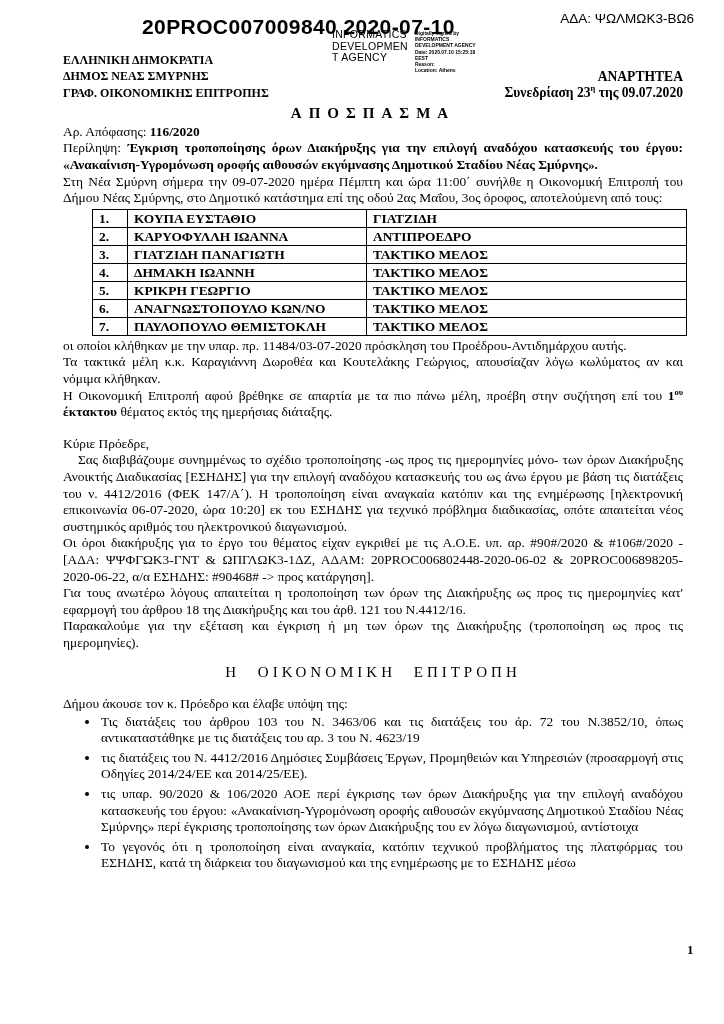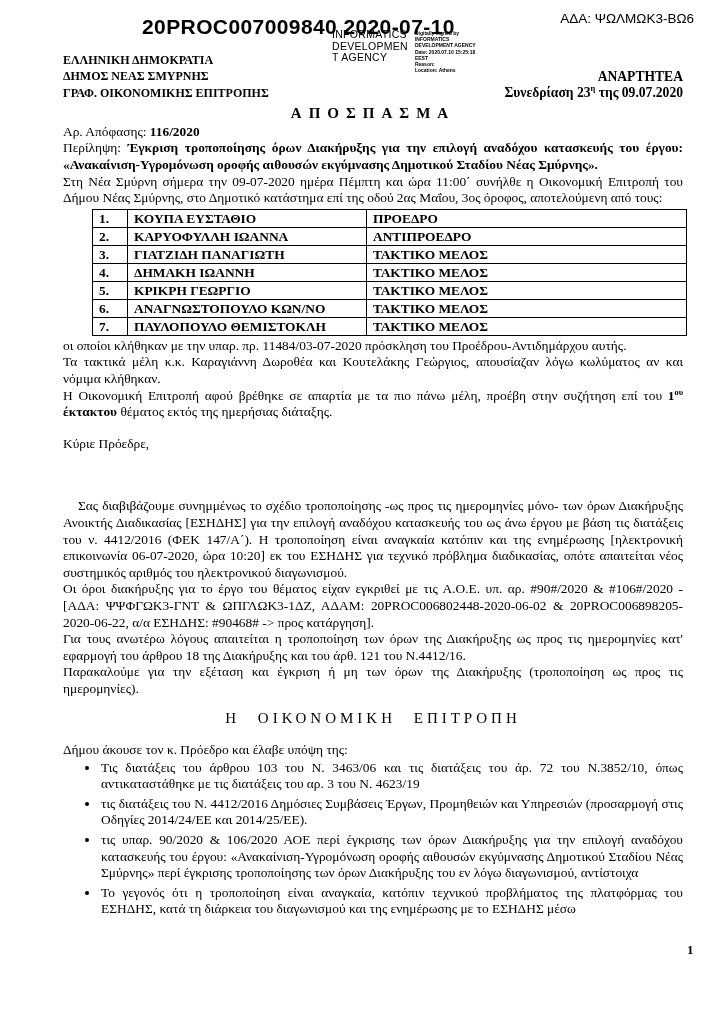--- a/index.html
+++ b/index.html
@@ -35,21 +35,21 @@
   .content{position:absolute;left:63px;right:41px;top:0;bottom:0;font-size:13.4px;line-height:16.6px;}
   .org{margin-top:52px;font-weight:bold;font-size:12px;line-height:16.4px;}
   .anart{position:absolute;top:69px;right:0;text-align:right;font-weight:bold;font-size:13.6px;line-height:16.4px;}
   .doc-title{
     text-align:center;font-weight:bold;font-size:15px;
     letter-spacing:7px;margin-top:4px;margin-bottom:2px;
   }
   p{margin:0;text-align:justify;}
   .b{font-weight:bold;}
   sup{font-size:.62em;line-height:0;vertical-align:super;}
-  .indent{text-indent:15px;margin-top:46px;}
+  .indent{text-indent:15px;}
   .gap{height:15px;}
   
   table.members{
     border-collapse:collapse;table-layout:fixed;
     margin:2px 0 2px 29px;width:595px;
   }
   table.members td{
     border:1.6px solid #000;
     font-weight:bold;font-size:13.4px;line-height:15px;
     padding:1px 4px 1px 6px;height:15px;
@@ -113,21 +113,21 @@
 
     <p><span>Περίληψη: </span><span class="b">Έγκριση τροποποίησης όρων Διακήρυξης για την επιλογή αναδόχου κατασκευής του έργου: «Ανακαίνιση-Υγρομόνωση οροφής αιθουσών εκγύμνασης Δημοτικού Σταδίου Νέας Σμύρνης».</span></p>
 
     <p>Στη Νέα Σμύρνη σήμερα την 09-07-2020 ημέρα Πέμπτη και ώρα 11:00΄ συνήλθε η Οικονομική Επιτροπή του Δήμου Νέας Σμύρνης, στο Δημοτικό κατάστημα επί της οδού 2ας Μαΐου,  3ος όροφος, αποτελούμενη από τους:</p>
 
     <table class="members">
       <tbody>
         <tr>
             <td class="c-num">1.</td>
             <td class="c-name">ΚΟΥΠΑ ΕΥΣΤΑΘΙΟ</td>
-            <td>ΠΡΟΕΔΡΟ</td>
+            <td>ΓΙΑΤΖΙΔΗ</td>
           </tr>
         <tr>
             <td class="c-num">2.</td>
             <td class="c-name">ΚΑΡΥΟΦΥΛΛΗ ΙΩΑΝΝΑ</td>
             <td>ΑΝΤΙΠΡΟΕΔΡΟ</td>
           </tr>
         <tr>
             <td class="c-num">3.</td>
             <td class="c-name">ΓΙΑΤΖΙΔΗ ΠΑΝΑΓΙΩΤΗ</td>
             <td>ΤΑΚΤΙΚΟ ΜΕΛΟΣ</td>

